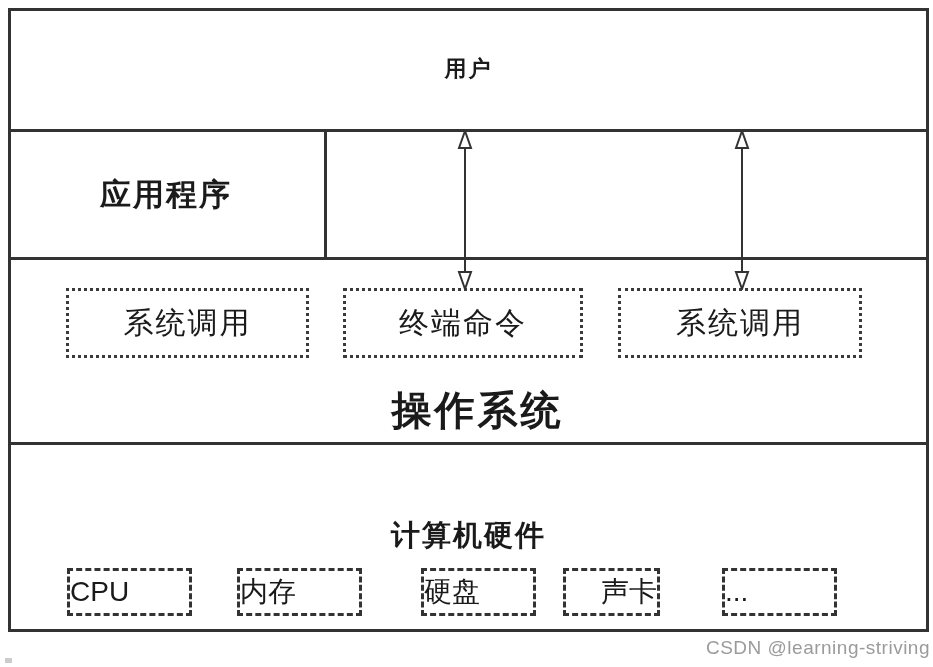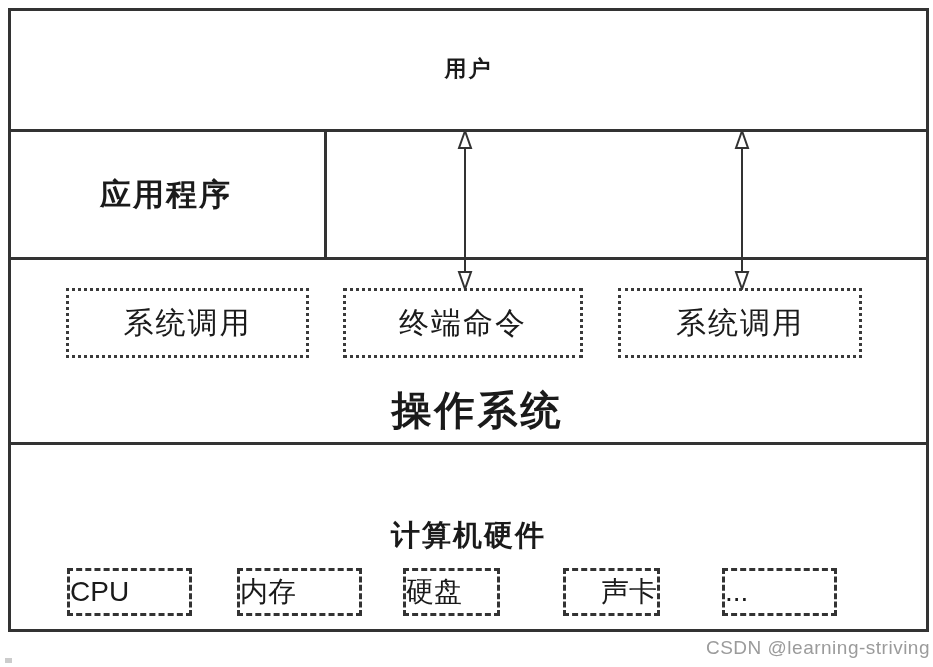--- a/index.html
+++ b/index.html
@@ -80,21 +80,21 @@
     border: 3px dashed #333333;
     box-sizing: border-box;
     display: flex;
     align-items: center;
     font-size: 28px;
     color: #1a1a1a;
     background: #ffffff;
   }
   .hw-1 { left: 67px;  width: 125px; }
   .hw-2 { left: 237px; width: 125px; }
-  .hw-3 { left: 403px; width: 97px; }
+  .hw-3 { left: 421px; width: 115px; }
   .hw-4 { left: 563px; width: 97px; padding-left: 35px; }
   .hw-5 { left: 722px; width: 115px; }
   
   .arrow {
     position: absolute;
     top: 130px;
     width: 18px;
     height: 160px;
   }
   .arrow-1 { left: 456px; }

